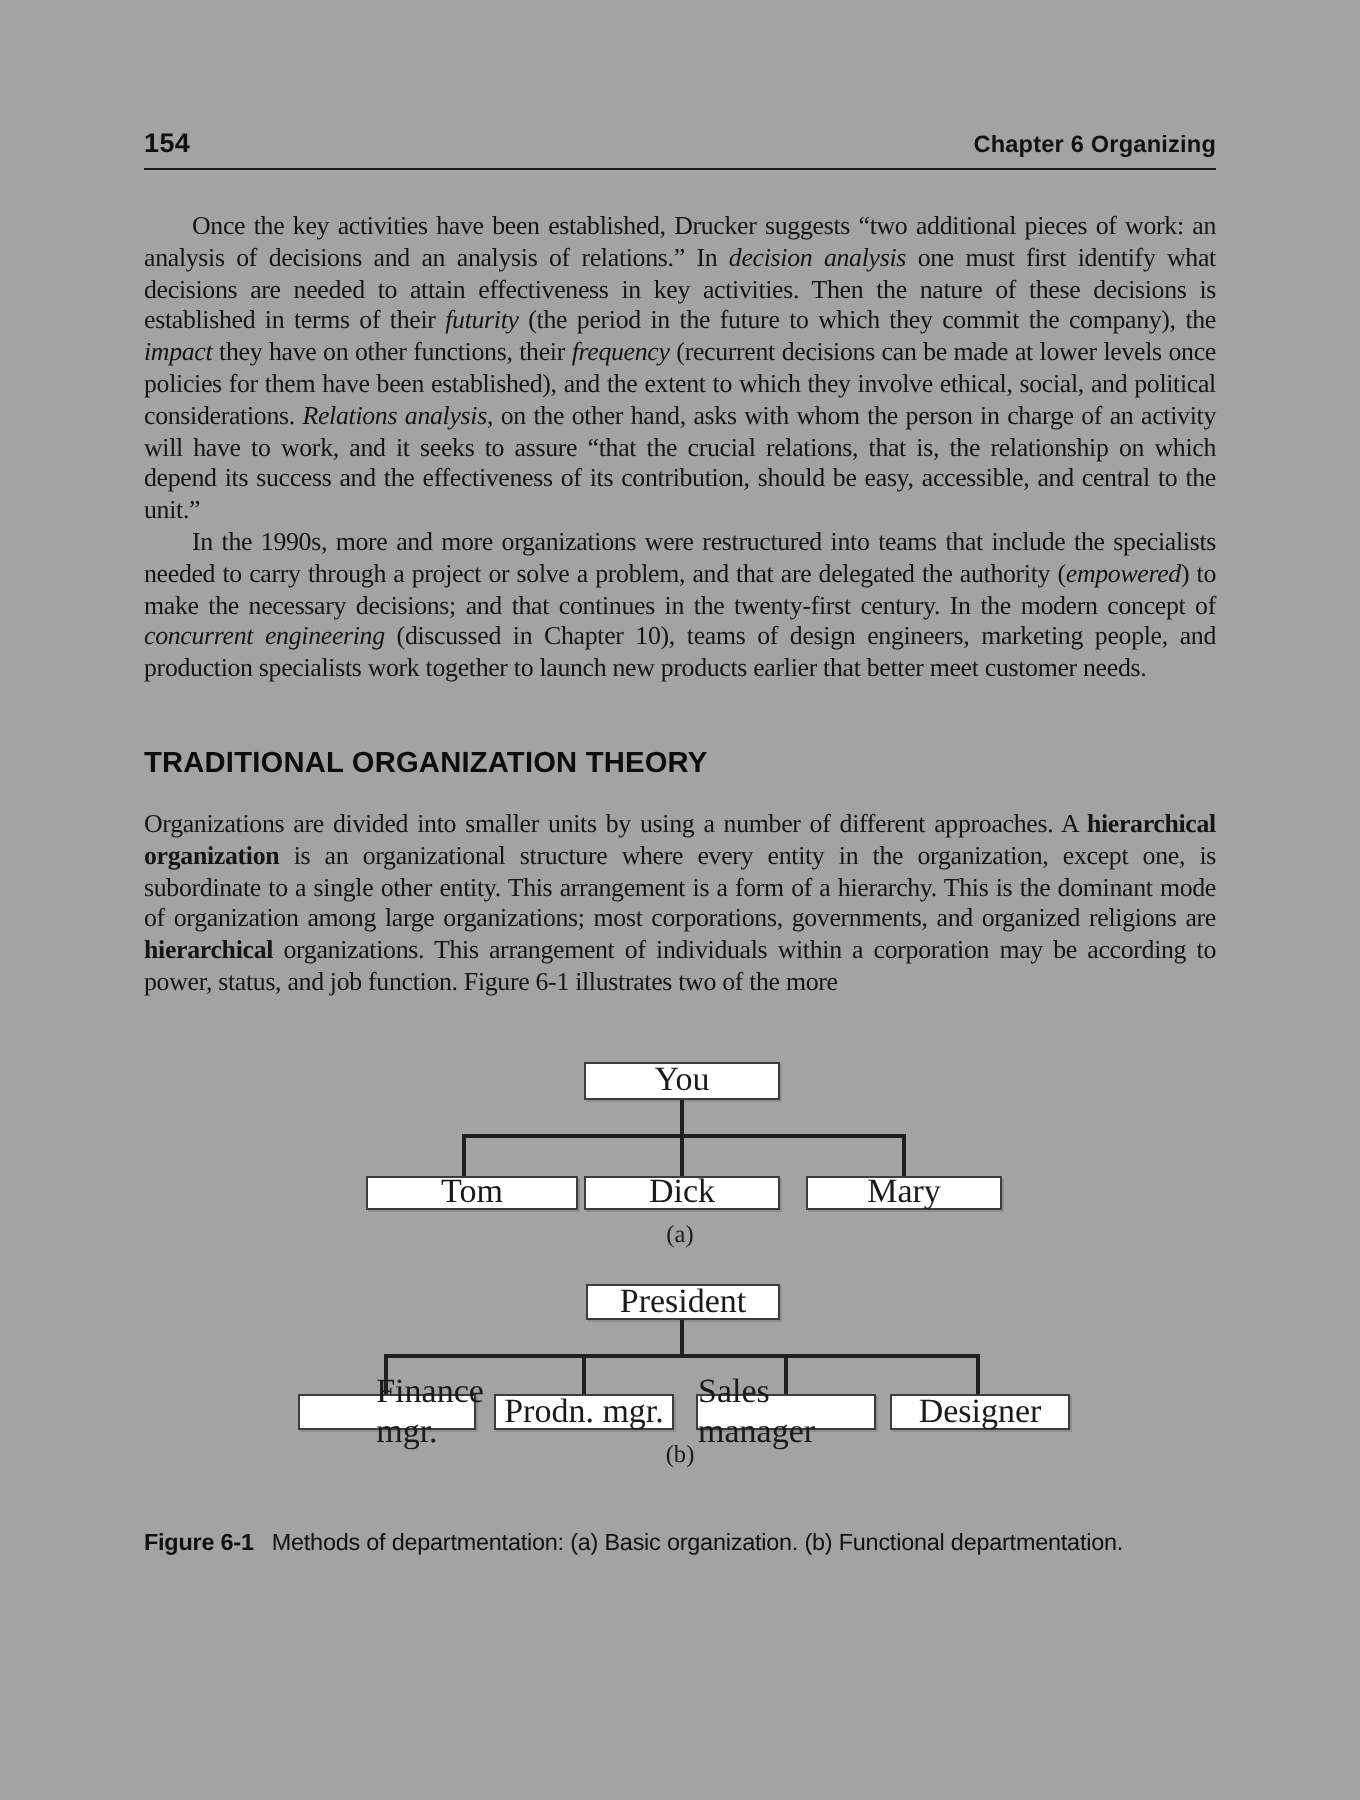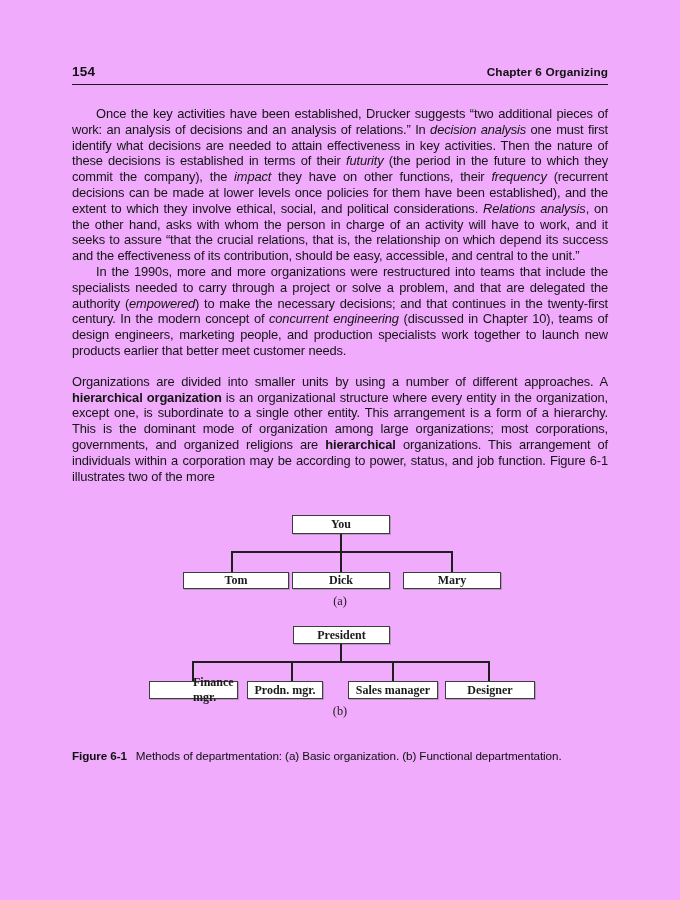--- a/index.html
+++ b/index.html
@@ -1,44 +1,44 @@
 <!DOCTYPE html>
 <html><head>
 <meta charset="utf-8">
 <style>
   html,body{margin:0;padding:0;background:#ffffff;}
-  .page{position:relative;width:680px;height:900px;background:#f0abfc;overflow:hidden;
+  .page{position:relative;width:680px;height:900px;background:#a3a3a3;overflow:hidden;
         color:#111;}
   .content{position:absolute;left:72px;top:64px;width:536px;}
 
   
   .hdr{display:flex;justify-content:space-between;align-items:baseline;
        border-bottom:1.5px solid #1a1a1a;padding-bottom:5px;}
   .pageno{font:bold 13.5px "Liberation Sans",sans-serif;letter-spacing:.2px;}
   .chap{font:bold 11.8px "Liberation Sans",sans-serif;letter-spacing:.1px;text-align:right;}
 
   
-  p.body{font-family:Liberation Sans, sans-serif;font-size:12.9px;line-height:15.8px;
+  p.body{font-family:Liberation Serif, serif;font-size:12.9px;line-height:15.8px;
          text-align:justify;margin:0;letter-spacing:-0.15px;color:#141414;}
   p.body.first{margin-top:21px;}
   p.indent{text-indent:24px;}
   p.body i{font-style:italic;}
   p.body b{font-weight:bold;}
 
   h1.sec{font:bold 14.6px "Liberation Sans",sans-serif;margin:31px 0 0 0;
          letter-spacing:.1px;color:#0d0d0d;}
   h2.sub{font:bold 13.4px "Liberation Sans",sans-serif;margin:19px 0 0 0;color:#0d0d0d;}
   p.afterhead{margin-top:15px;}
 
   
   .figarea{position:relative;width:536px;height:221px;margin-top:24px;}
   .node{position:absolute;background:#fff;border:1px solid #3c3c3c;
         box-shadow:1px 1px 0 rgba(120,120,120,.45);
-        font-family:"Liberation Serif",serif;font-size:12px;color:#1a1a1a;
-        display:flex;align-items:center;justify-content:center;box-sizing:border-box;font-weight:bold;}
+        font-family:"Liberation Serif",serif;font-size:17px;color:#1a1a1a;
+        display:flex;align-items:center;justify-content:center;box-sizing:border-box;}
   .line{position:absolute;background:#1f1f1f;}
   .sublabel{position:absolute;left:0;width:536px;text-align:center;
             font-family:"Liberation Serif",serif;font-size:12.3px;color:#1a1a1a;}
 
   .caption{margin-top:20px;font-family:"Liberation Sans",sans-serif;font-size:11.7px;
            color:#0f0f0f;letter-spacing:-0.1px;}
   .caption .flabel{font-weight:bold;margin-right:9px;}
 </style>
 </head>
 <body>
@@ -48,20 +48,21 @@
 
     <div class="hdr">
       <span class="pageno">154</span>
       <span class="chap">Chapter 6   Organizing</span>
     </div>
 
     <p class="body indent first"><span>Once the key activities have been established, Drucker suggests “two additional pieces of work: an analysis of decisions and an analysis of relations.” In </span><i>decision analysis</i><span> one must first identify what decisions are needed to attain effectiveness in key activities. Then the nature of these decisions is established in terms of their </span><i>futurity</i><span> (the period in the future to which they commit the company), the </span><i>impact</i><span> they have on other functions, their </span><i>frequency</i><span> (recurrent decisions can be made at lower levels once policies for them have been established), and the extent to which they involve ethical, social, and political considerations. </span><i>Relations analysis</i><span>, on the other hand, asks with whom the person in charge of an activity will have to work, and it seeks to assure “that the crucial relations, that is, the relationship on which depend its success and the effectiveness of its contribution, should be easy, accessible, and central to the unit.”</span></p>
 
     <p class="body indent"><span>In the 1990s, more and more organizations were restructured into teams that include the specialists needed to carry through a project or solve a problem, and that are delegated the authority (</span><i>empowered</i><span>) to make the necessary decisions; and that continues in the twenty-first century. In the modern concept of </span><i>concurrent engineering</i><span> (discussed in Chapter 10), teams of design engineers, marketing people, and production specialists work together to launch new products earlier that better meet customer needs.</span></p>
 
+    <h1 class="sec">TRADITIONAL ORGANIZATION THEORY</h1>
 
 
     <p class="body afterhead"><span>Organizations are divided into smaller units by using a number of different approaches. A </span><b>hierarchical organization</b><span> is an organizational structure where every entity in the organization, except one, is subordinate to a single other entity. This arrangement is a form of a hierarchy. This is the dominant mode of organization among large organizations; most corporations, governments, and organized religions are </span><b>hierarchical</b><span> organizations. This arrangement of individuals within a corporation may be according to power, status, and job function. Figure 6-1 illustrates two of the more</span></p>
 
     <div class="figarea">
 
       <div class="node" style="left:220px;top:7px;width:98px;height:19px;">You</div>
       <div class="line" style="left:268px;top:26px;width:2px;height:17px;"></div>
       <div class="line" style="left:159px;top:43px;width:222px;height:2px;"></div>
       <div class="line" style="left:159px;top:43px;width:2px;height:21px;"></div>
@@ -73,21 +74,21 @@
       <div class="sublabel" style="top:86px;">(a)</div>
 
       <div class="node" style="left:221px;top:118px;width:97px;height:18px;">President</div>
       <div class="line" style="left:268px;top:136px;width:2px;height:17px;"></div>
       <div class="line" style="left:120px;top:153px;width:298px;height:2px;"></div>
       <div class="line" style="left:120px;top:153px;width:2px;height:20px;"></div>
       <div class="line" style="left:219px;top:153px;width:2px;height:20px;"></div>
       <div class="line" style="left:320px;top:153px;width:2px;height:20px;"></div>
       <div class="line" style="left:416px;top:153px;width:2px;height:20px;"></div>
       <div class="node" style="left:77px;top:173px;width:89px;height:18px;padding-left:43px;">Finance mgr.</div>
-      <div class="node" style="left:175px;top:173px;width:76px;height:18px;">Prodn. mgr.</div>
+      <div class="node" style="left:175px;top:173px;width:90px;height:18px;">Prodn. mgr.</div>
       <div class="node" style="left:276px;top:173px;width:90px;height:18px;">Sales manager</div>
       <div class="node" style="left:373px;top:173px;width:90px;height:18px;">Designer</div>
       <div class="sublabel" style="top:196px;">(b)</div>
     </div>
 
     <div class="caption">
       <span class="flabel">Figure 6-1</span><span>Methods of departmentation: (a) Basic organization. (b) Functional departmentation.</span>
     </div>
 
   </div>

